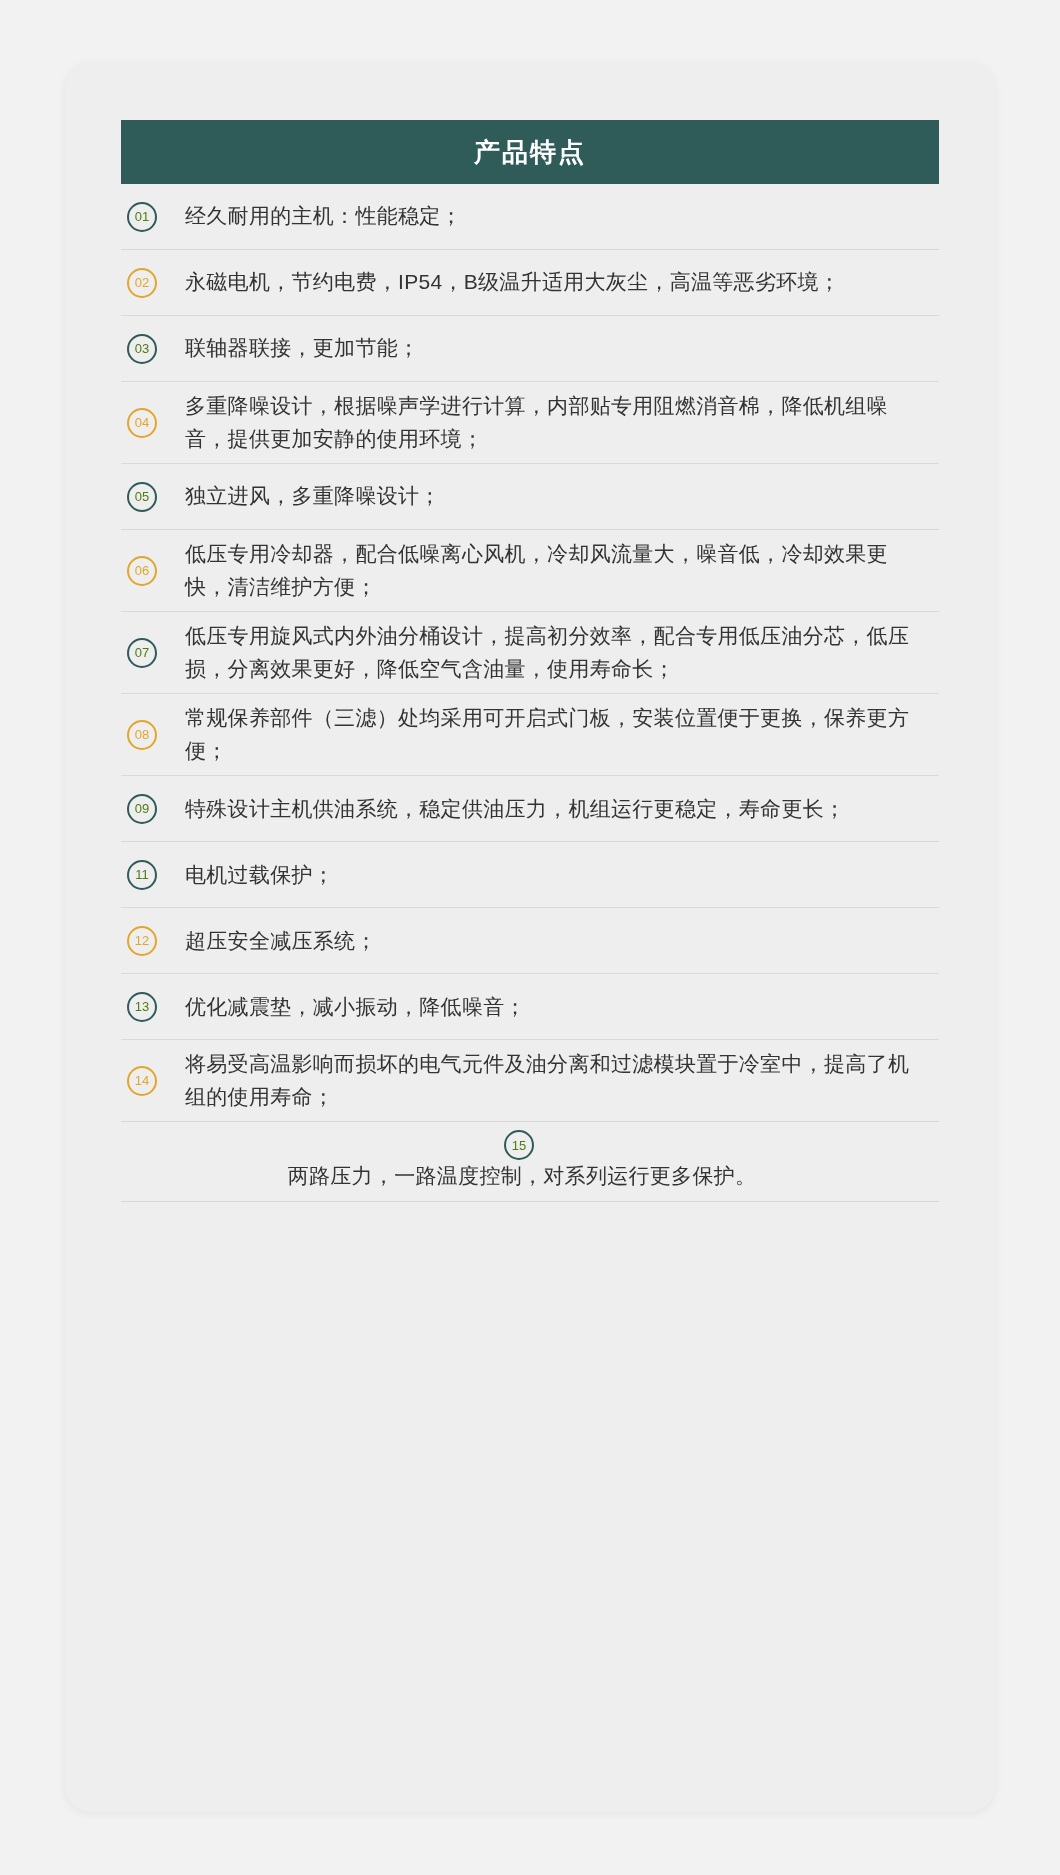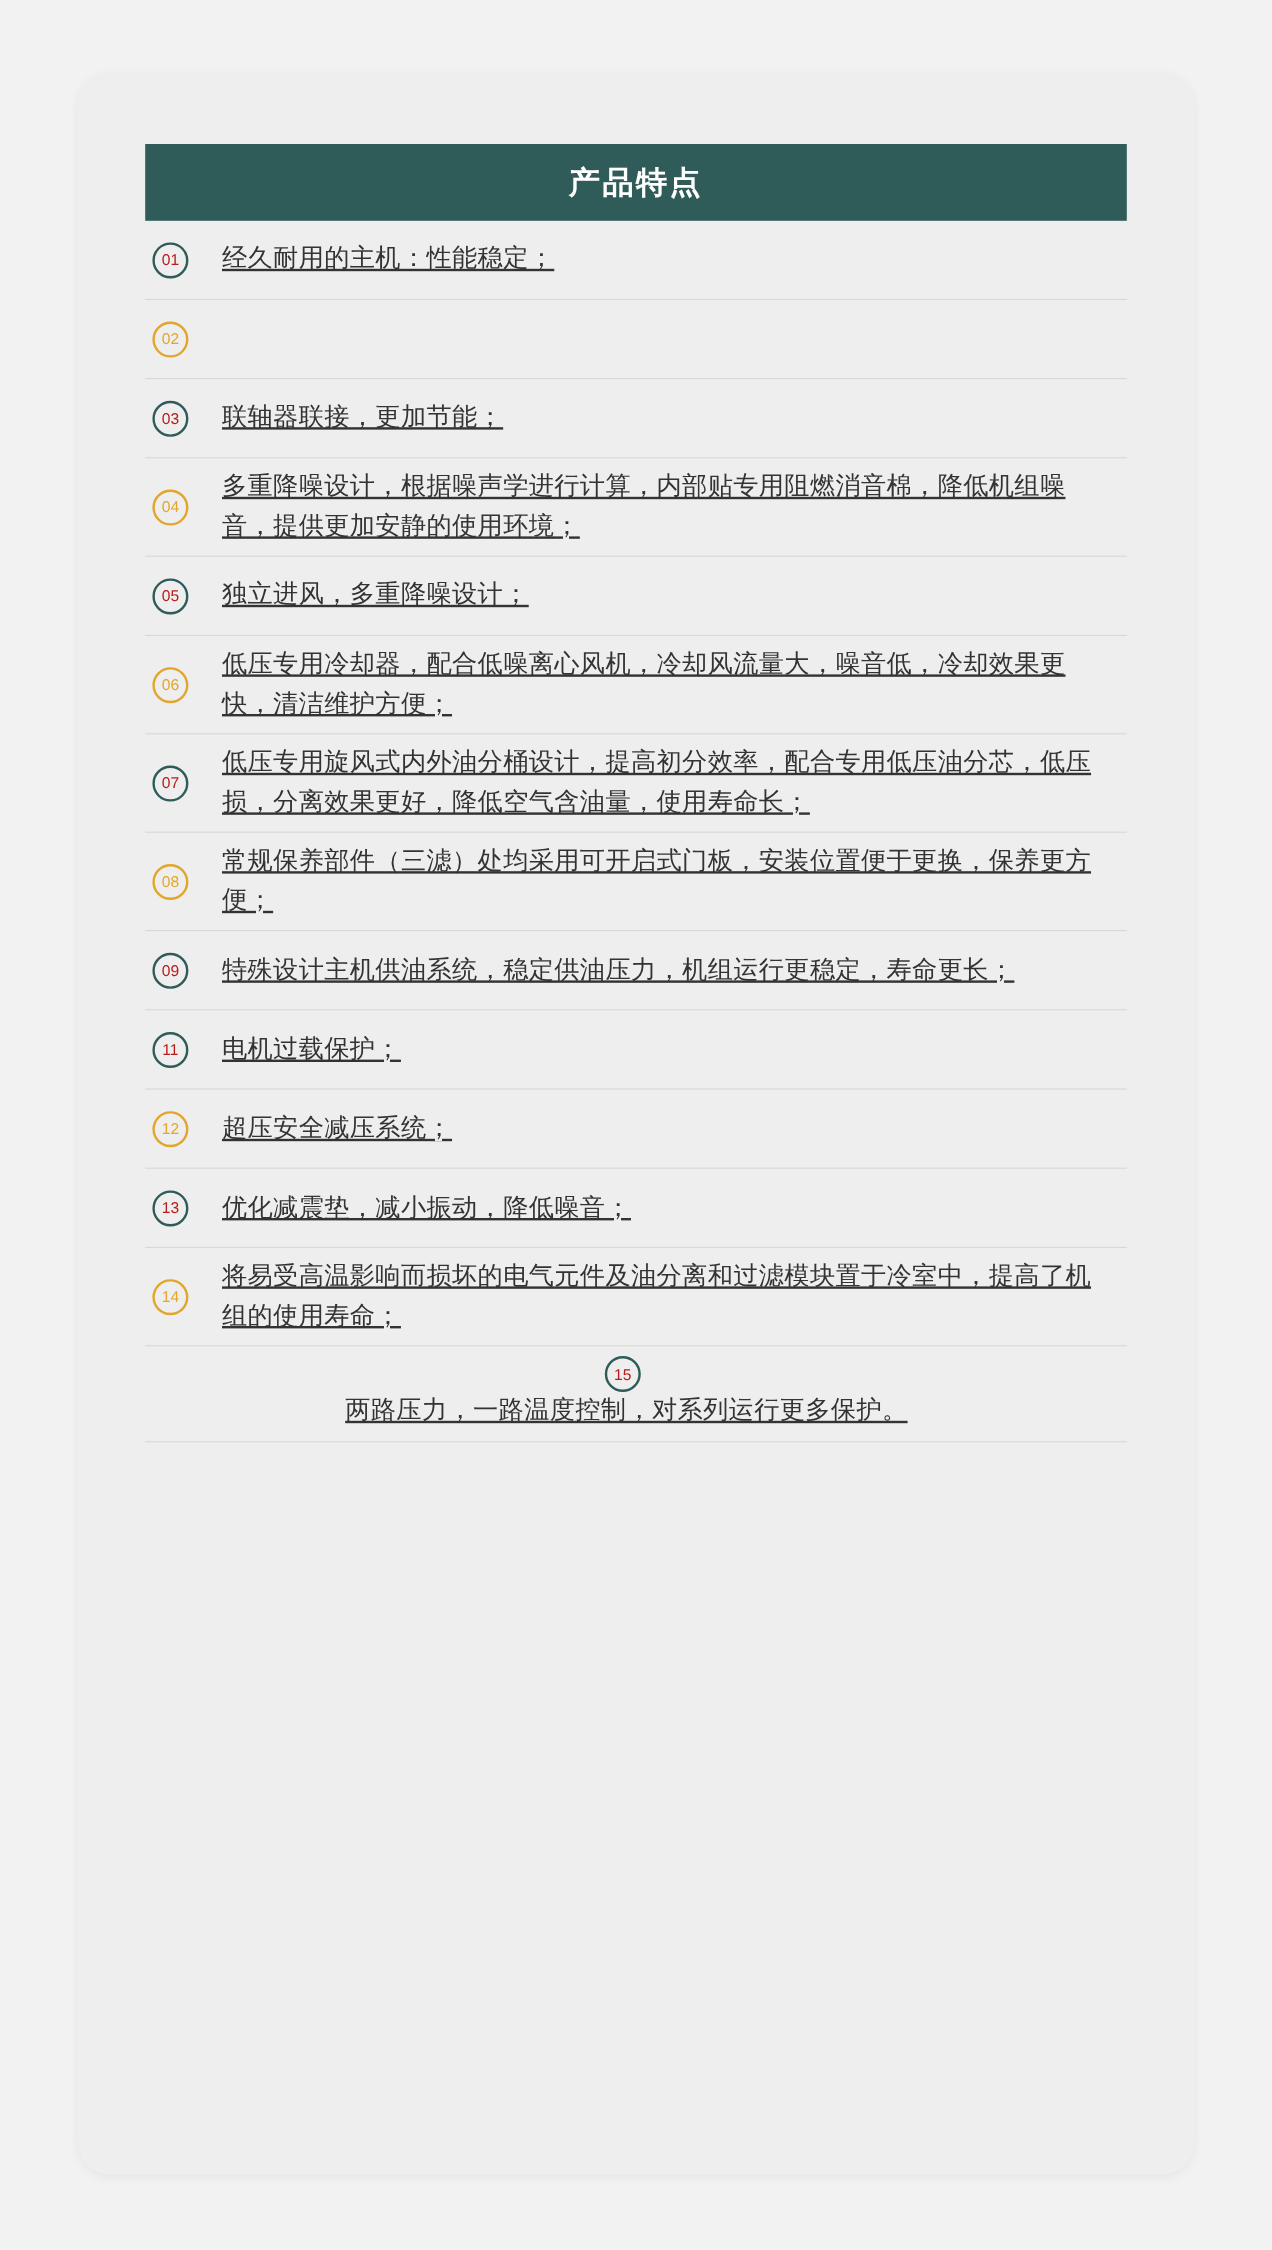--- a/index.html
+++ b/index.html
@@ -58,21 +58,21 @@
   .row:last-child {
     border-bottom: 1px solid #d9d9d9;
     flex-direction: column;
   }
   .badge {
     flex: 0 0 auto;
     width: 30px;
     height: 30px;
     border-radius: 50%;
     border: 2px solid #2f5b59;
-    color: #b91c1c;
+    color: #4d7c0f;
     font-size: 13px;
     display: flex;
     align-items: center;
     justify-content: center;
     margin-left: 6px;
     margin-right: 28px;
     box-sizing: border-box;
     background: transparent;
     line-height: 1;
   }
@@ -80,38 +80,38 @@
     border-color: #e2a62c;
     color: #e2a62c;
   }
   .row-text {
     flex: 1 1 auto;
     color: #333333;
     font-size: 21px;
     line-height: 1.55;
     padding-right: 16px;
     letter-spacing: 0.3px;
-    text-decoration: underline;
   }
 </style>
 </head>
 <body>
 
 <div class="page">
   <div class="card">
     <div class="title-bar">
       <span class="title">产品特点</span>
     </div>
     <div class="list" id="feature-list">
         <div class="row">
           <div class="badge">01</div>
           <div class="row-text">经久耐用的主机：性能稳定；</div>
         </div>
         <div class="row">
           <div class="badge gold">02</div>
+          <div class="row-text">永磁电机，节约电费，IP54，B级温升适用大灰尘，高温等恶劣环境；</div>
         </div>
         <div class="row">
           <div class="badge">03</div>
           <div class="row-text">联轴器联接，更加节能；</div>
         </div>
         <div class="row">
           <div class="badge gold">04</div>
           <div class="row-text">多重降噪设计，根据噪声学进行计算，内部贴专用阻燃消音棉，降低机组噪音，提供更加安静的使用环境；</div>
         </div>
         <div class="row">

